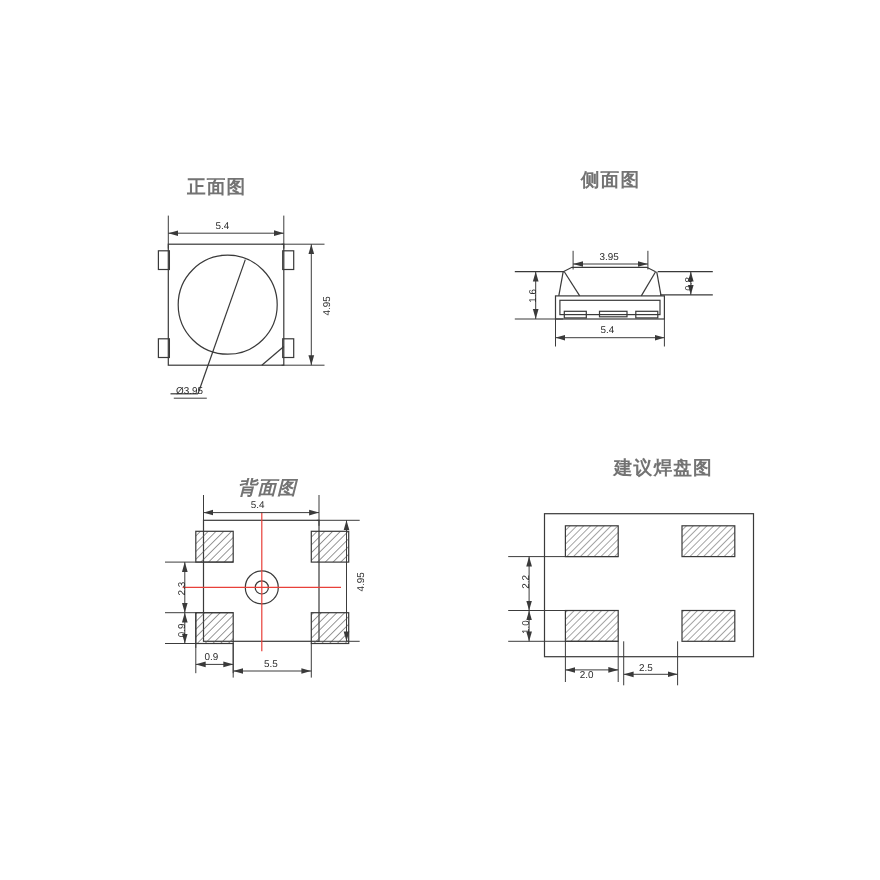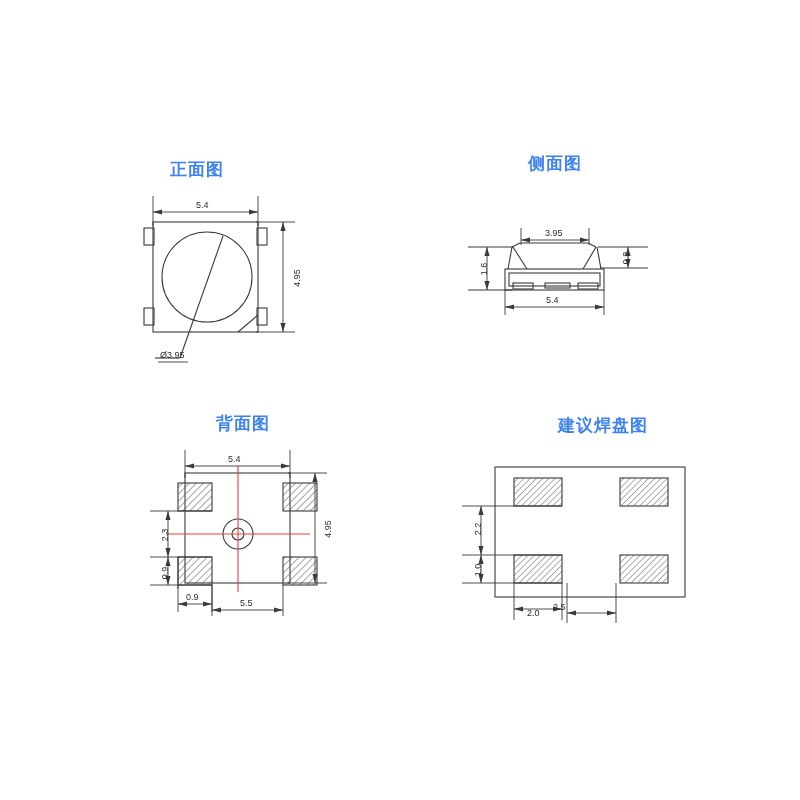--- a/index.html
+++ b/index.html
@@ -20,26 +20,26 @@
     inset: 0;
     width: 800px;
     height: 800px;
   }
   .view-title {
     position: absolute;
     font-family: "Liberation Sans", sans-serif;
     font-weight: bold;
     font-size: 17px;
     letter-spacing: 1px;
-    color: #3b82f6;
+    color: #737373;
     white-space: nowrap;
   }
   #title-front { left: 170px; top: 158px; }
   #title-side  { left: 528px; top: 152px; }
-  #title-back  { left: 216px; top: 412px; }
+  #title-back  { left: 216px; top: 432px; font-style: italic; }
   #title-pad   { left: 558px; top: 414px; }
 
   .dim-text {
     position: absolute;
     font-family: "Liberation Sans", sans-serif;
     font-size: 9px;
     color: #2b2b2b;
     white-space: nowrap;
     letter-spacing: 0px;
   }
@@ -227,13 +227,13 @@
 <div class="dim-text" style="left:228px; top:454px;">5.4</div>
 <div class="dim-text vert" style="left:319px; top:524px;">4.95</div>
 <div class="dim-text vert" style="left:159px; top:530px;">2.3</div>
 <div class="dim-text vert" style="left:159px; top:568px;">0.9</div>
 <div class="dim-text" style="left:186px; top:592px;">0.9</div>
 <div class="dim-text" style="left:240px; top:598px;">5.5</div>
 
 <div class="dim-text vert" style="left:472px; top:524px;">2.2</div>
 <div class="dim-text vert" style="left:472px; top:565px;">1.0</div>
 <div class="dim-text" style="left:527px; top:608px;">2.0</div>
-<div class="dim-text" style="left:553px; top:602px;">2.5</div>
+<div class="dim-text" style="left:581px; top:602px;">2.5</div>
 
 </body></html>

